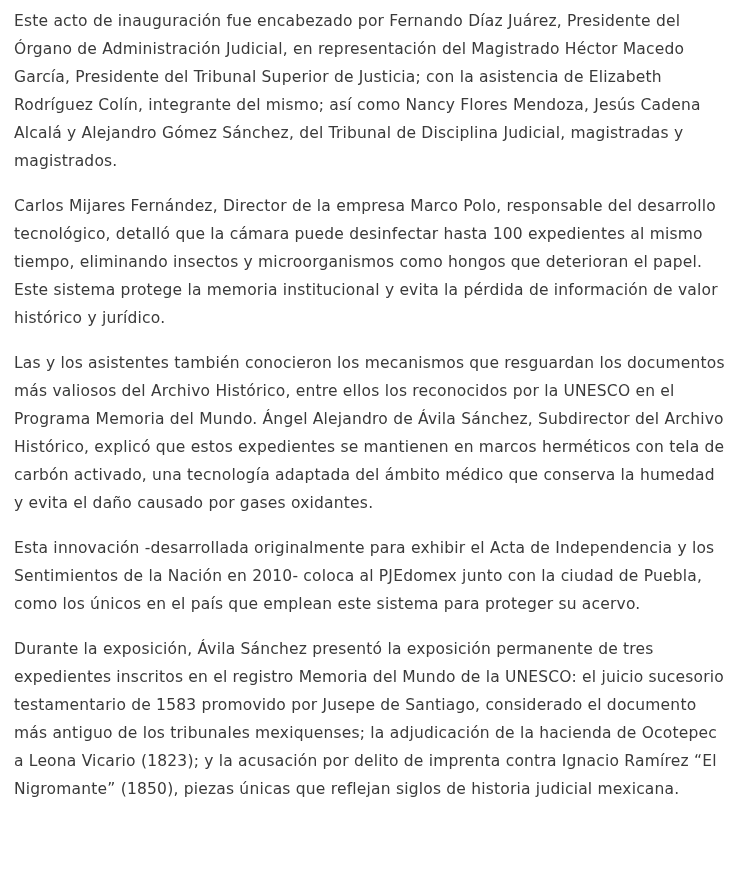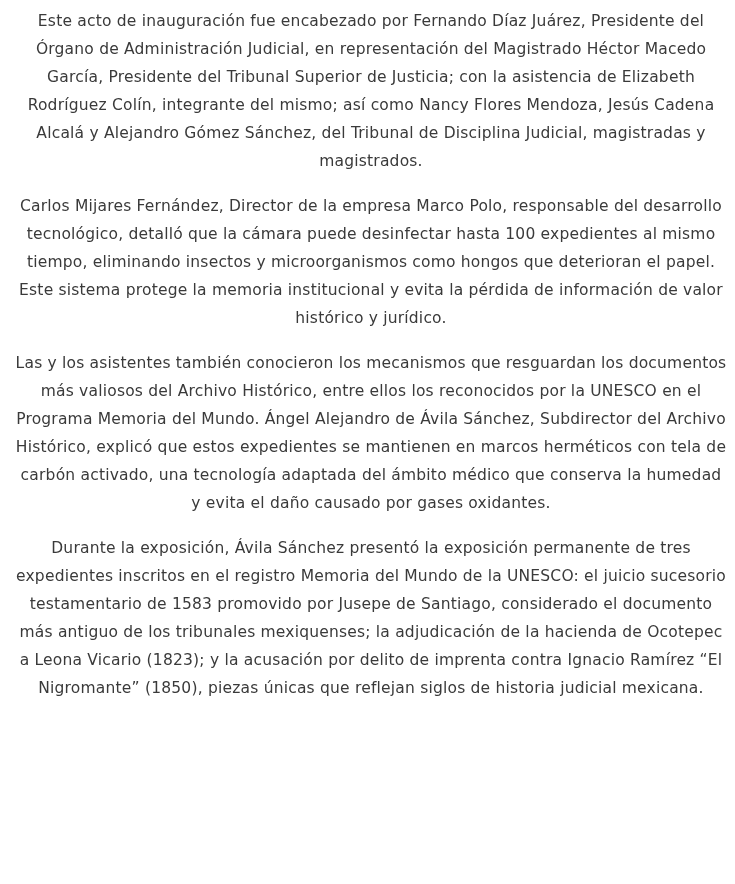--- a/index.html
+++ b/index.html
@@ -20,26 +20,26 @@
     font-family: "DejaVu Sans", "Liberation Sans", sans-serif;
     font-size: 15.5px;
     line-height: 28px;
     letter-spacing: 0.2px;
     color: #3a3a3a;
     text-align: left;
   }
   .article-body p {
     margin: 0 0 17px 0;
     padding: 0;
-    text-align: center;
   }
 </style>
 </head>
 <body>
 
 <div class="page">
   <div class="article-body" style="color: rgb(58, 58, 58); background: rgb(255, 255, 255);">
     <p>Este acto de inauguración fue encabezado por Fernando Díaz Juárez, Presidente del Órgano de Administración Judicial, en representación del Magistrado Héctor Macedo García, Presidente del Tribunal Superior de Justicia; con la asistencia de Elizabeth Rodríguez Colín, integrante del mismo; así como Nancy Flores Mendoza, Jesús Cadena Alcalá y Alejandro Gómez Sánchez, del Tribunal de Disciplina Judicial, magistradas y magistrados.</p>
     <p>Carlos Mijares Fernández, Director de la empresa Marco Polo, responsable del desarrollo tecnológico, detalló que la cámara puede desinfectar hasta 100 expedientes al mismo tiempo, eliminando insectos y microorganismos como hongos que deterioran el papel. Este sistema protege la memoria institucional y evita la pérdida de información de valor histórico y jurídico.</p>
     <p>Las y los asistentes también conocieron los mecanismos que resguardan los documentos más valiosos del Archivo Histórico, entre ellos los reconocidos por la UNESCO en el Programa Memoria del Mundo. Ángel Alejandro de Ávila Sánchez, Subdirector del Archivo Histórico, explicó que estos expedientes se mantienen en marcos herméticos con tela de carbón activado, una tecnología adaptada del ámbito médico que conserva la humedad y evita el daño causado por gases oxidantes.</p>
+    <p>Esta innovación -desarrollada originalmente para exhibir el Acta de Independencia y los Sentimientos de la Nación en 2010- coloca al PJEdomex junto con la ciudad de Puebla, como los únicos en el país que emplean este sistema para proteger su acervo.</p>
     <p>Durante la exposición, Ávila Sánchez presentó la exposición permanente de tres expedientes inscritos en el registro Memoria del Mundo de la UNESCO: el juicio sucesorio testamentario de 1583 promovido por Jusepe de Santiago, considerado el documento más antiguo de los tribunales mexiquenses; la adjudicación de la hacienda de Ocotepec a Leona Vicario (1823); y la acusación por delito de imprenta contra Ignacio Ramírez “El Nigromante” (1850), piezas únicas que reflejan siglos de historia judicial mexicana.</p>
   </div>
 </div>
 
 </body></html>

